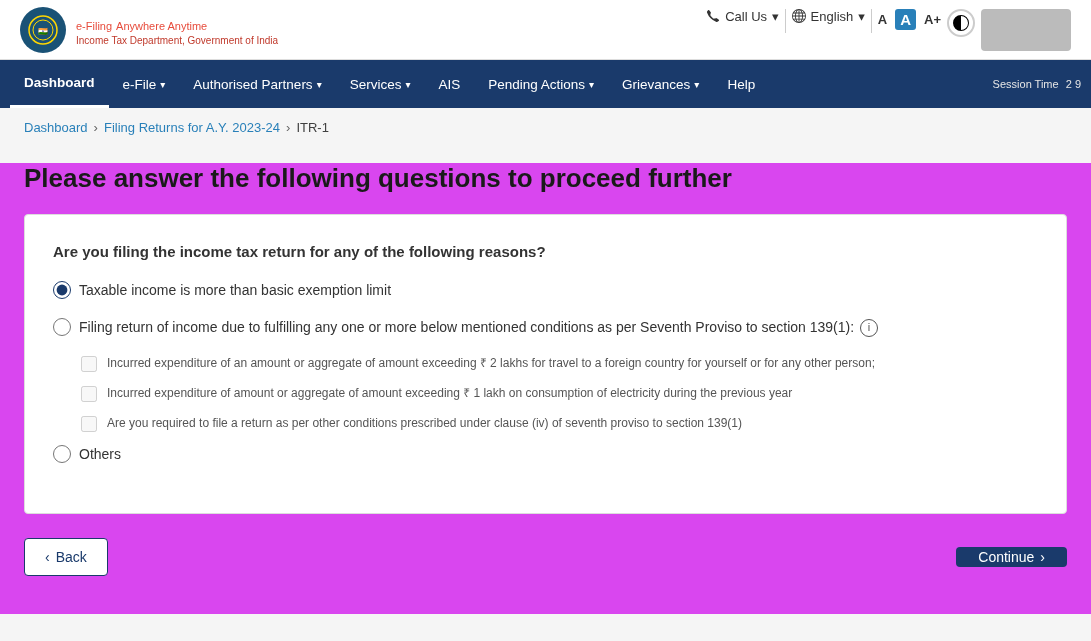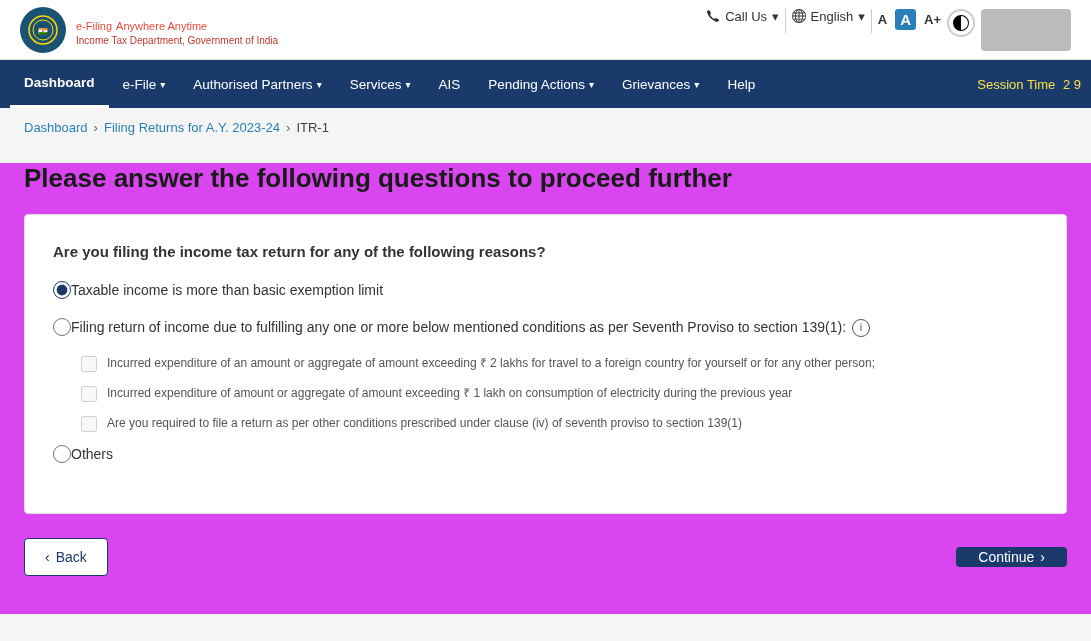--- a/index.html
+++ b/index.html
@@ -98,22 +98,22 @@
       gap: 4px;
       text-decoration: none;
     }
     .nav-item.active {
       border-bottom: 3px solid #fff;
       font-weight: bold;
     }
     .nav-item .caret { font-size: 10px; }
     .session-info {
       margin-left: auto;
-      color: #fde047;
-      font-size: 13px;
+      color: #e5e5e5;
+      font-size: 11px;
       white-space: nowrap;
     }
 
     
     .breadcrumb {
       padding: 12px 24px;
       font-size: 13px;
       display: flex;
       align-items: center;
       gap: 6px;
@@ -143,21 +143,21 @@
       font-size: 15px;
       font-weight: 600;
       margin-bottom: 20px;
       color: #333;
     }
 
     
     .radio-option {
       display: flex;
       align-items: flex-start;
-      gap: 0;
+      gap: 8px;
       margin-bottom: 16px;
     }
     .radio-input {
       width: 18px;
       height: 18px;
       margin-top: 1px;
       flex-shrink: 0;
       cursor: pointer;
       accent-color: #1a3a6b;
     }

